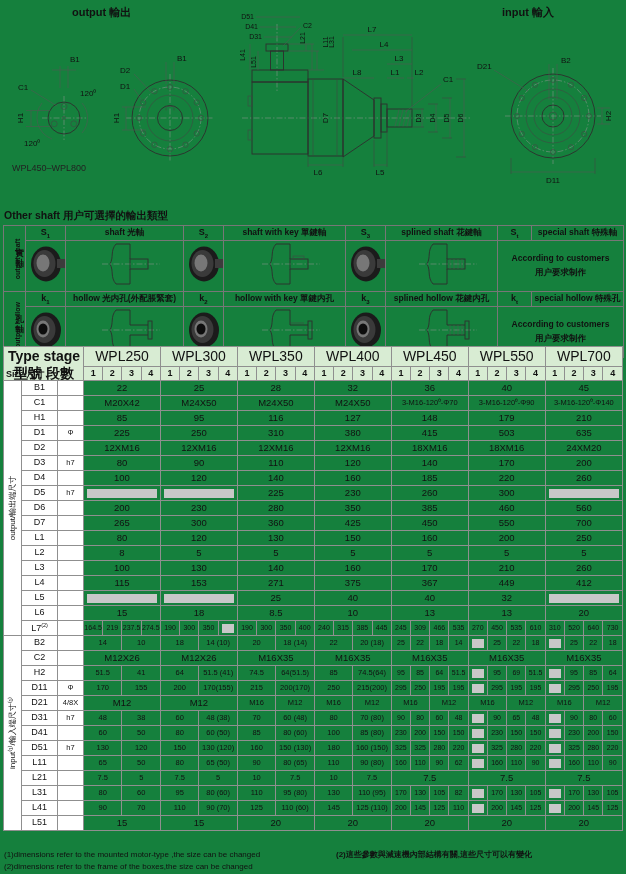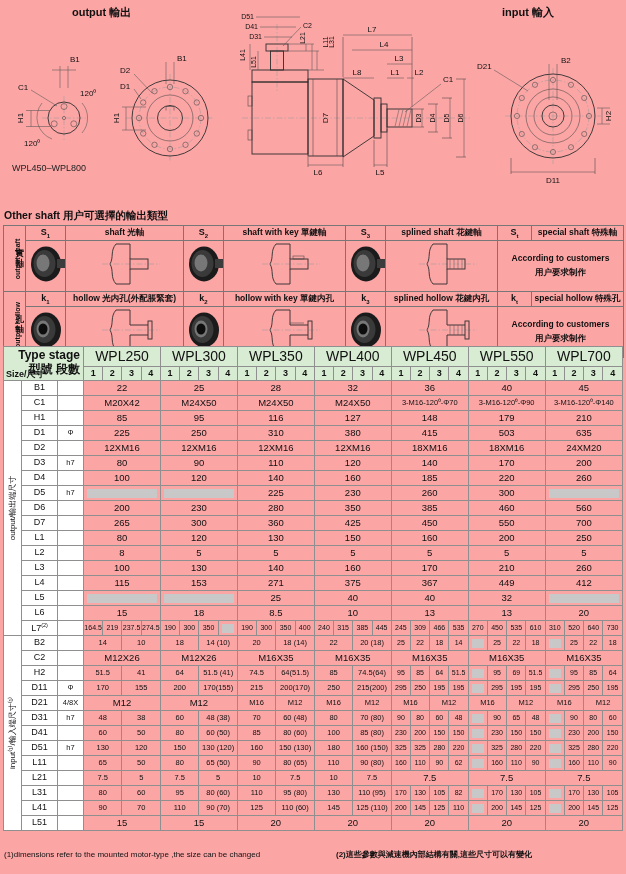--- a/index.html
+++ b/index.html
@@ -1,18 +1,18 @@
 <!DOCTYPE html>
 <html><head>
 <meta charset="utf-8">
 <style>
 *{box-sizing:border-box;margin:0;padding:0}
 html,body{width:626px;height:874px}
 body{background:#fff;font-family:"Liberation Sans",sans-serif;color:#111;position:relative;overflow:hidden}
-.page{position:absolute;inset:0;background:#fca5a5}
+.page{position:absolute;inset:0;background:#15803d}
 .title{position:absolute;font-size:11px;font-weight:bold;white-space:nowrap}
 .title.out{left:72px;top:5px}
 .title.in{left:502px;top:5px}
 .caption{position:absolute;left:12px;top:163px;font-size:9px;color:#222;white-space:nowrap}
 svg.drawings{position:absolute;left:0;top:0}
 svg text{font-family:"Liberation Sans",sans-serif;font-size:8px;fill:#111}
 svg text.t7{font-size:7px}
 .ol{stroke:#2e2e2e;stroke-width:.9;fill:none}
 .tl{stroke:#444;stroke-width:.55;fill:none}
 .dl{stroke:#555;stroke-width:.55;fill:none}
@@ -33,21 +33,21 @@
 .st-side-cn{position:absolute;right:1px;top:50%;transform:translateY(-50%);font-size:8.5px;font-weight:bold;white-space:pre-line;line-height:1.25}
 sub{font-size:6px}
 sup{font-size:5.5px}
 
 .dim-table{position:absolute;left:3px;top:346px;width:620px;border:1.5px solid #555}
 .dim-table th,.dim-table td{border:1px solid #8f8f8f;text-align:center;vertical-align:middle;padding:0;line-height:1.05;overflow:hidden;white-space:nowrap;font-weight:normal}
 .dim-table thead th{background:#d8ecd3}
 th.model{font-size:14px;font-weight:normal;height:20px}
 th.stage{font-size:9px;font-weight:bold;height:14px}
 th.corner{position:relative;background:#d8ecd3;background-image:linear-gradient(to bottom right,transparent 49.3%,#8f8f8f 49.3%,#8f8f8f 50.7%,transparent 50.7%)}
-.c-type{position:absolute;right:3px;top:1px;font-size:12px;font-weight:bold;text-align:right;line-height:1.2}
+.c-type{position:absolute;right:3px;top:1px;font-size:14px;font-weight:bold;line-height:1.2}
 .c-size{position:absolute;left:2px;bottom:1px;font-size:9px;font-weight:bold}
 .dim-table tbody th{background:#fff}
 tbody th.rlabel{font-size:9px;height:15px}
 tbody th.rsym{font-size:7.5px}
 td.s4{font-size:9.5px}
 td.s2{font-size:7.5px}
 td.s1{font-size:7px}
 td.long{font-size:7.5px}
 td.g .gbar{height:9px;margin:2px 3px;background:#c8c8c8}
 th.side{position:relative}
@@ -1018,18 +1018,19 @@
           <td colspan="4" class="s4">20</td>
           <td colspan="4" class="s4">20</td>
           <td colspan="4" class="s4">20</td>
         </tr>
       </tbody>
     </table>
 
   <div class="footnotes">
     <div class="fn-en">
       <div>(1)dimensions refer to the mounted motor-type ,the size can be changed</div>
+      <div>(2)dimensions refer to the frame of the boxes,the size can be changed</div>
     </div>
     <div class="fn-cn">
       <div>(2)這些參數與減速機內部結構有關,這些尺寸可以有變化</div>
     </div>
   </div>
 </div>
 
 </body></html>

